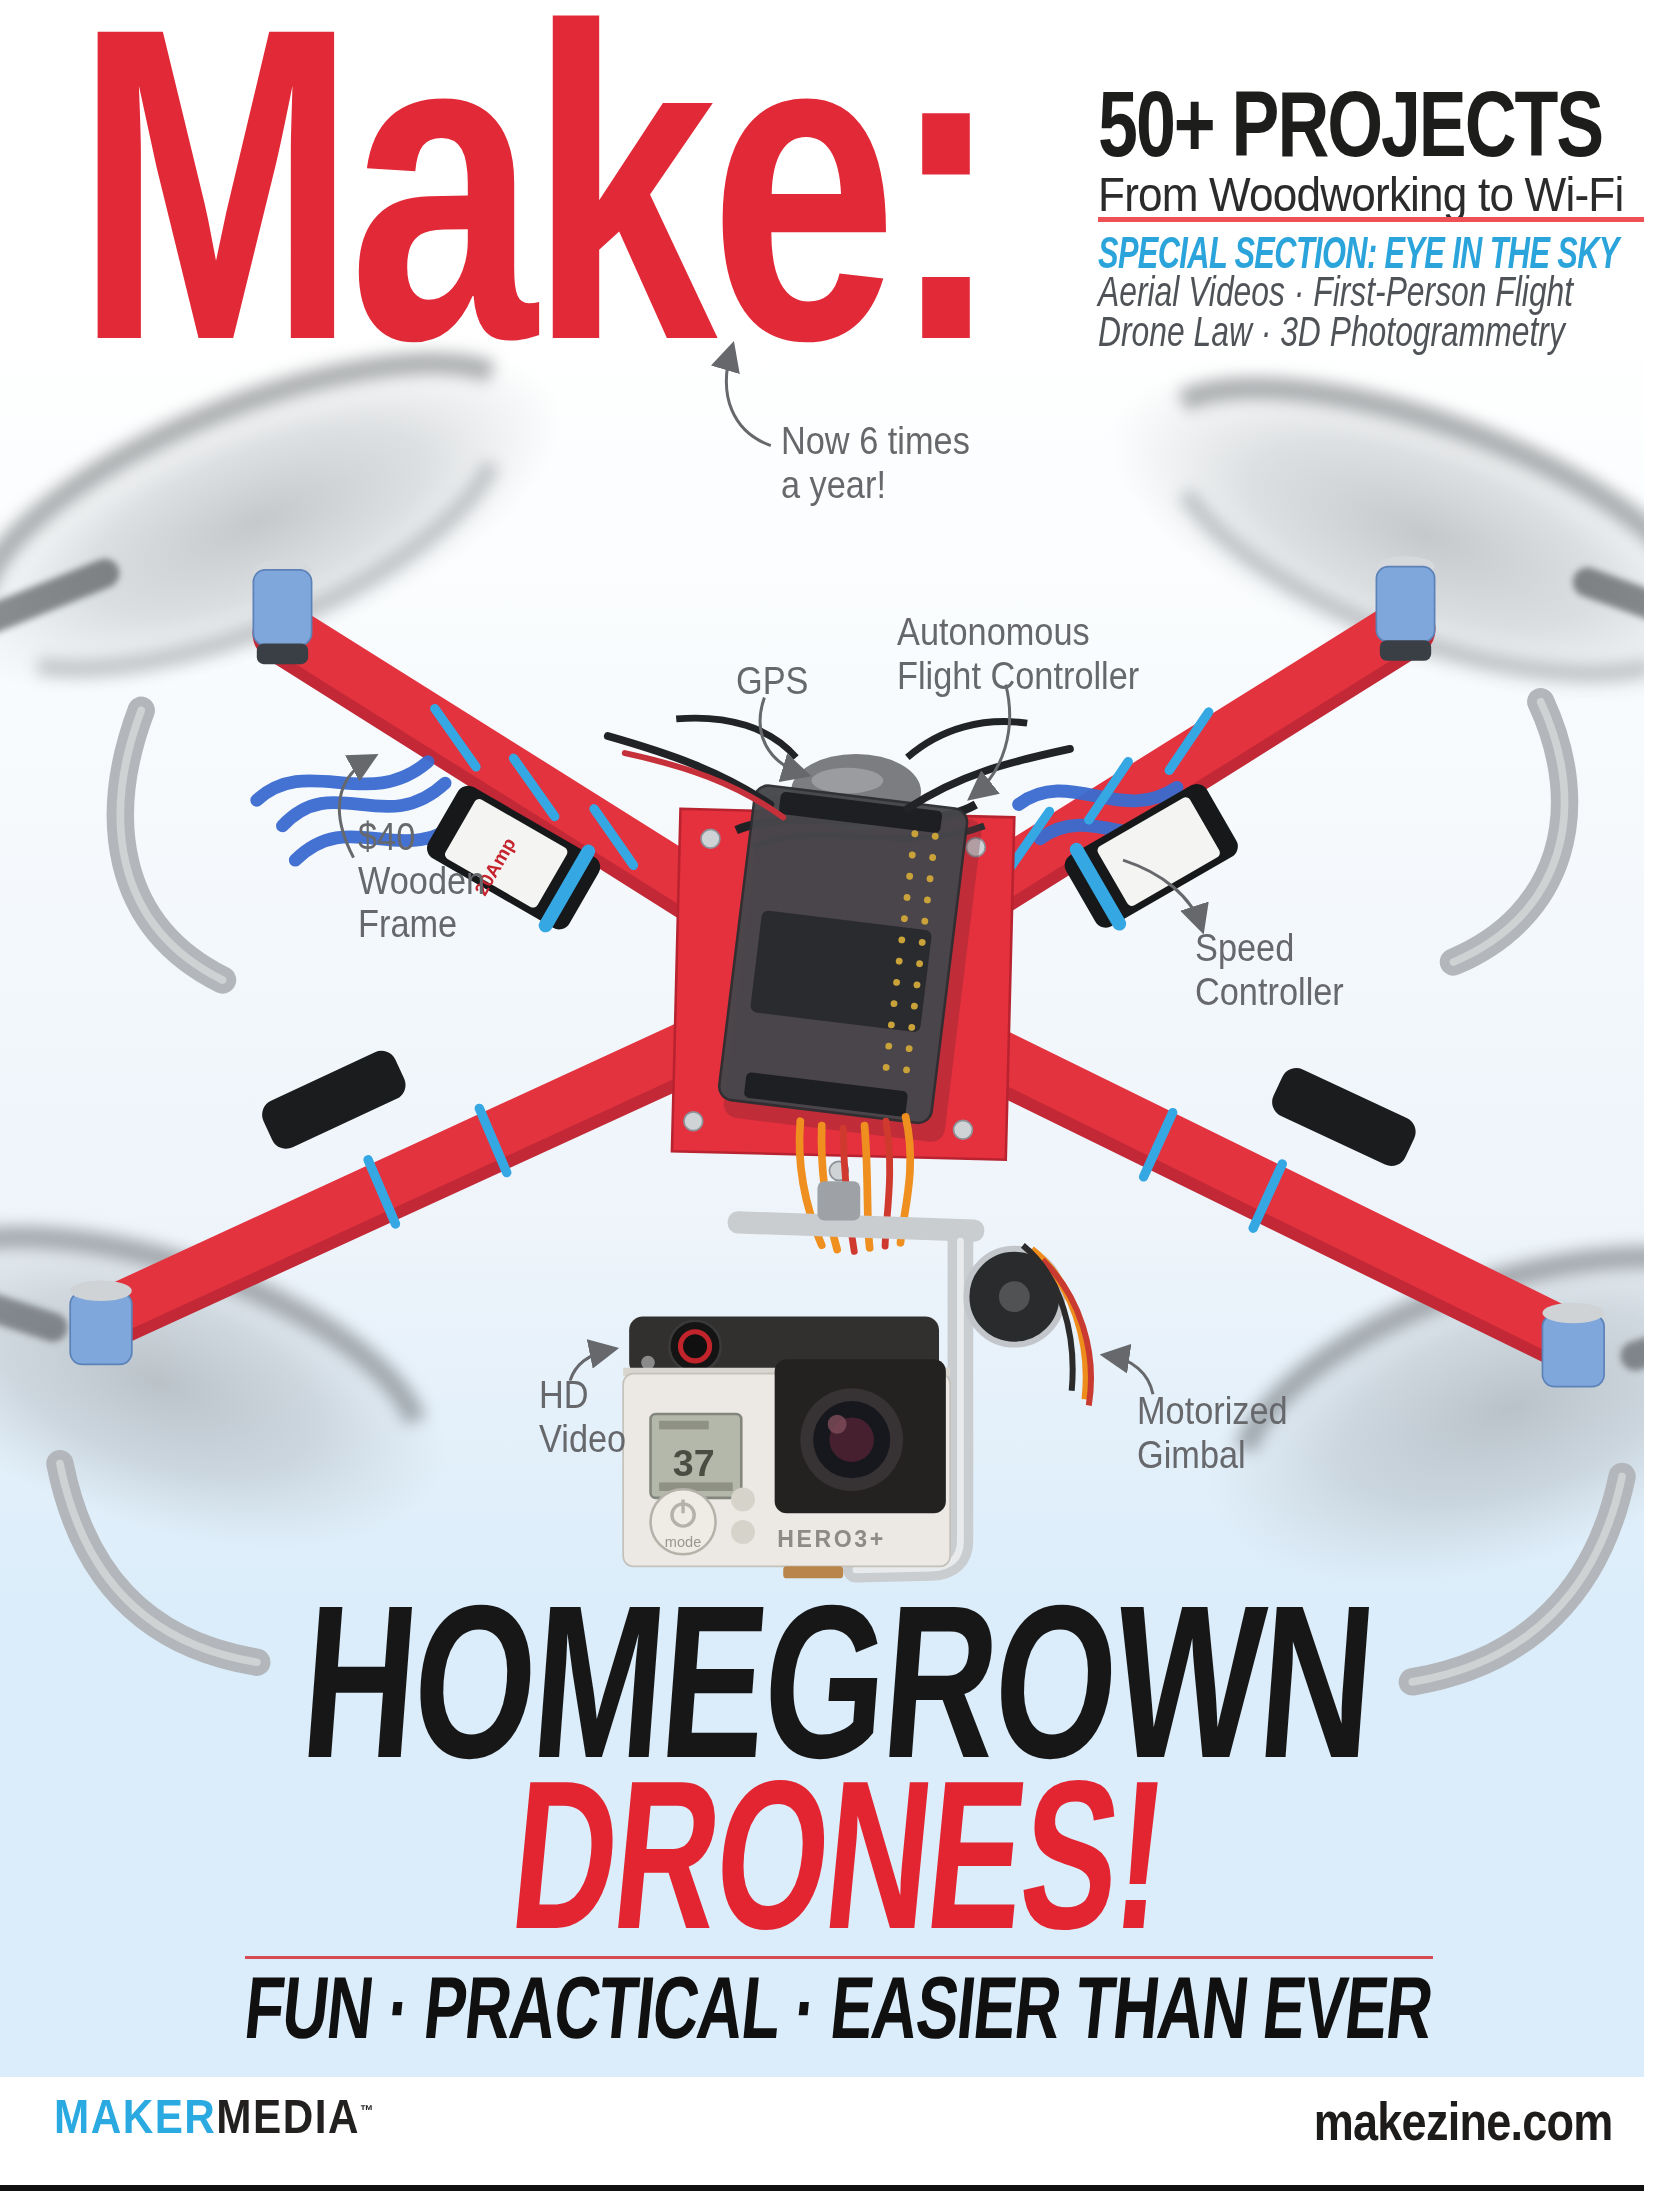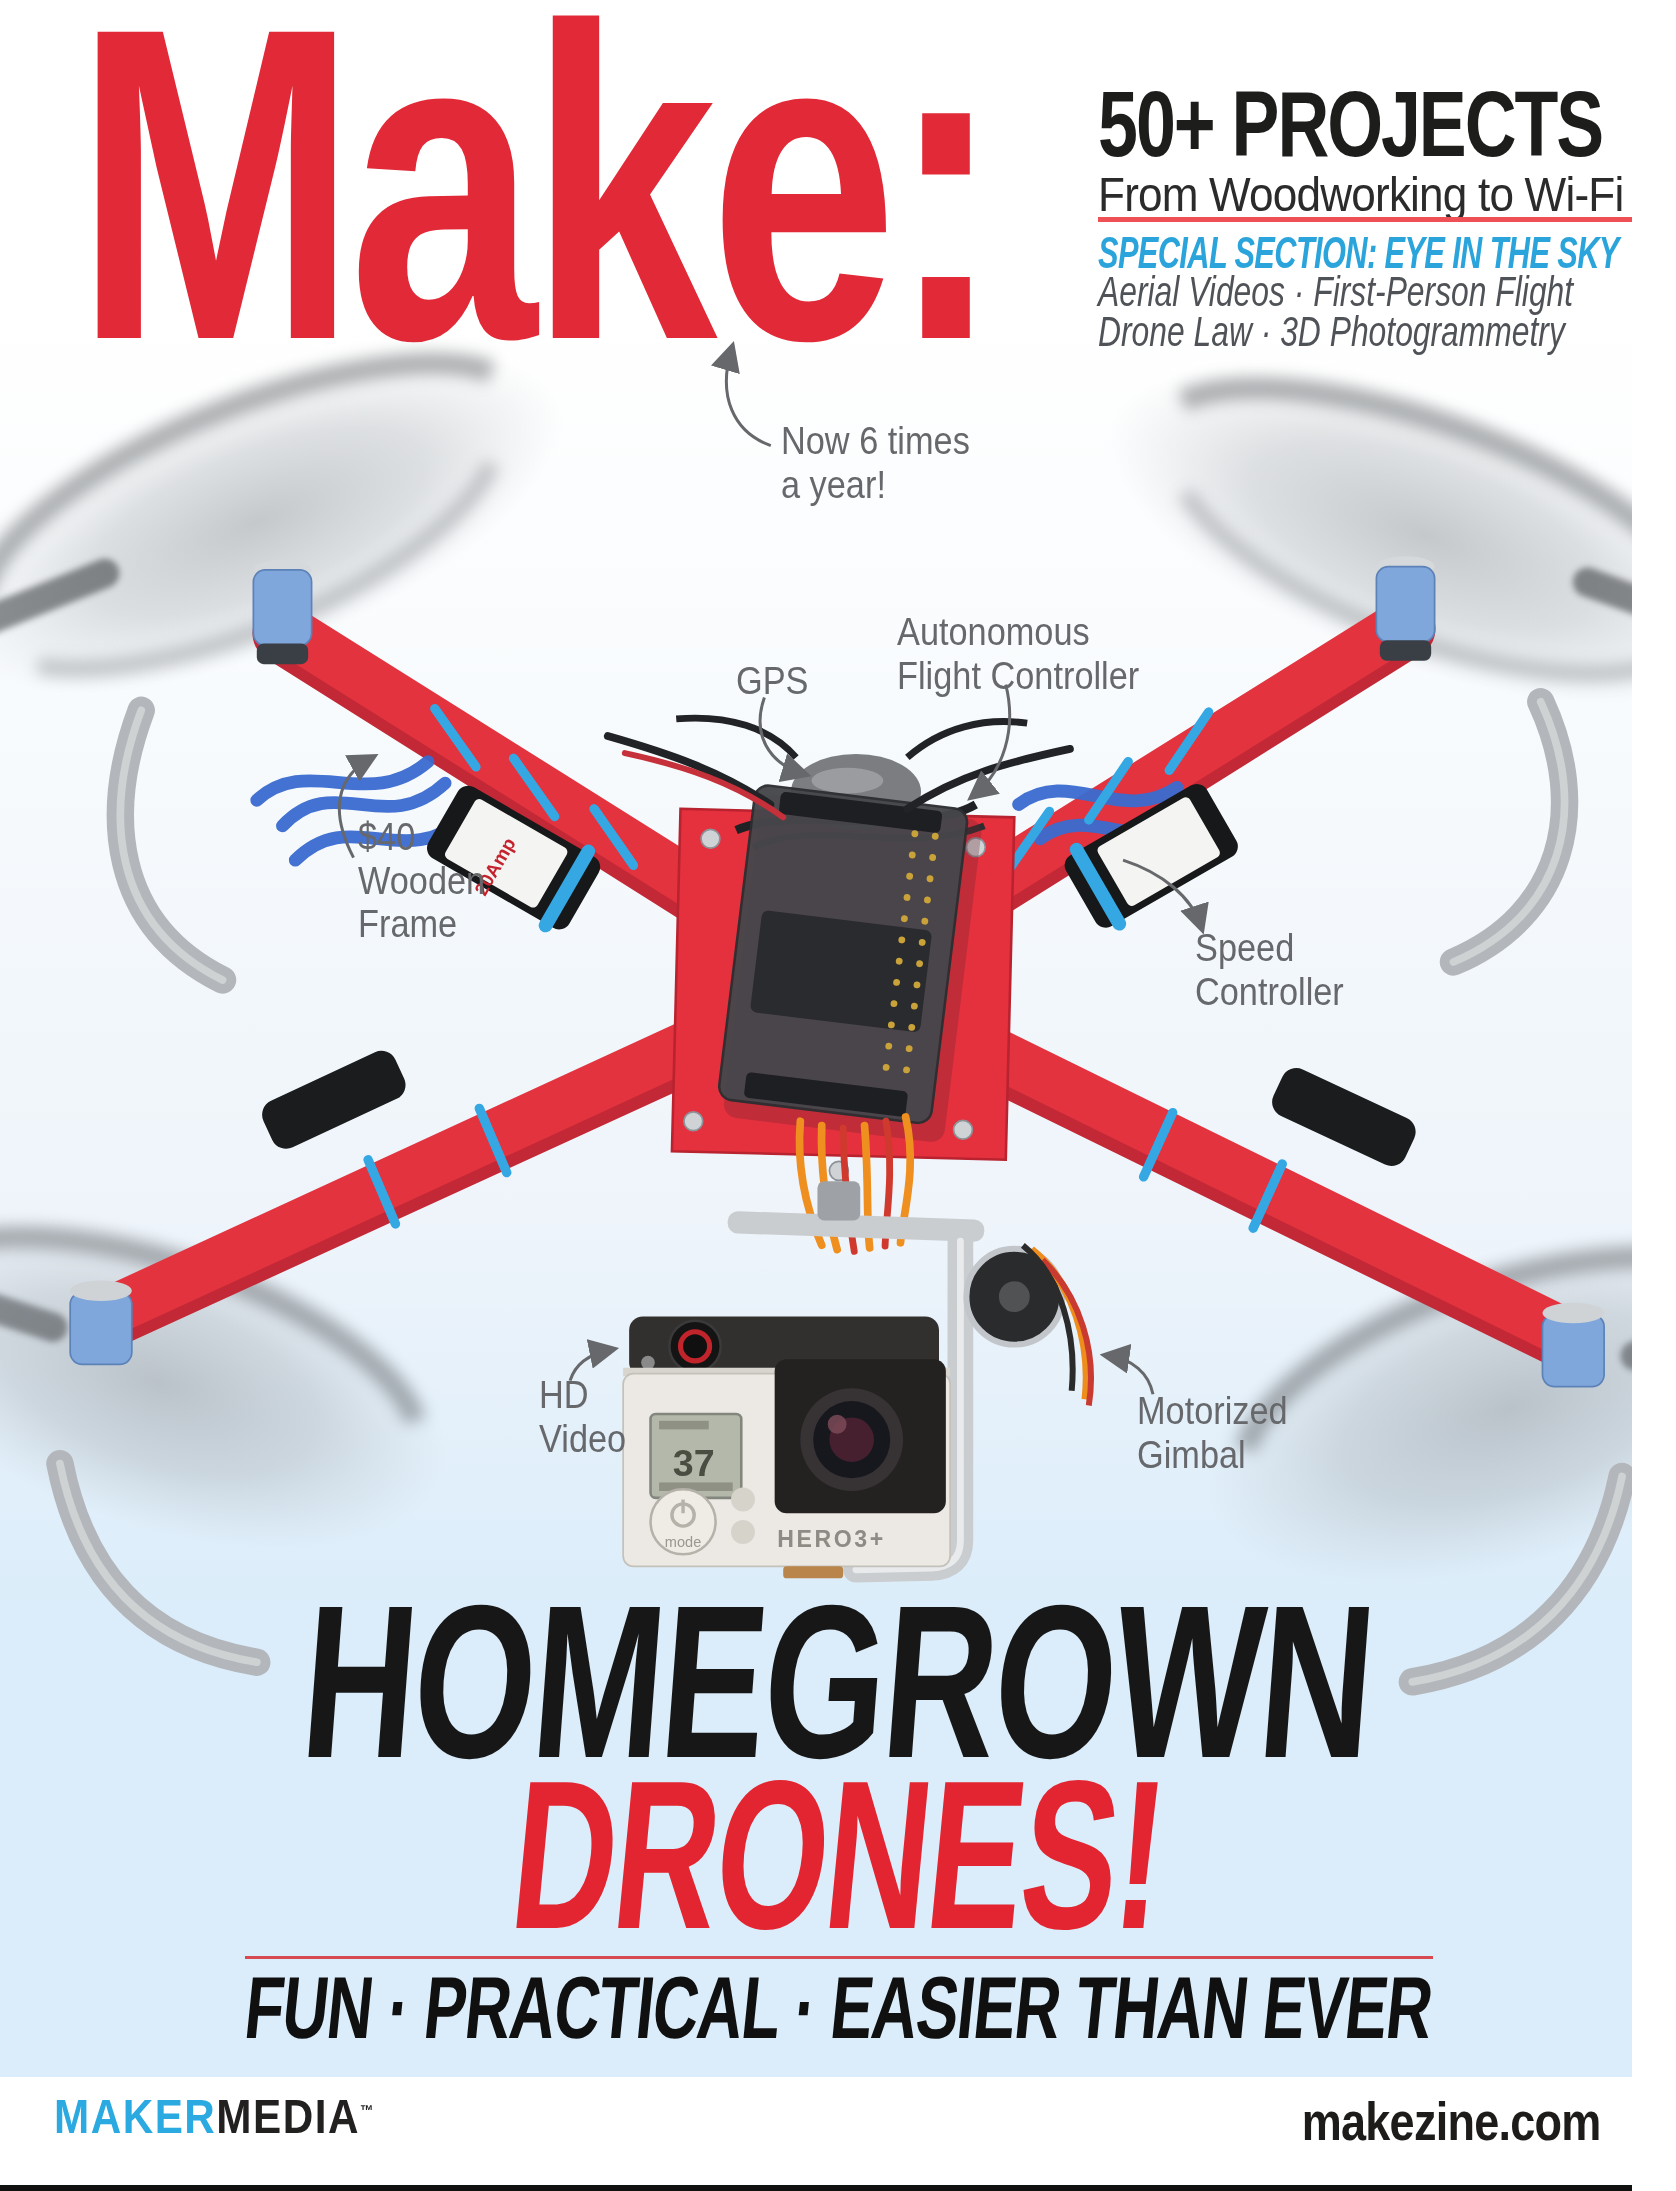--- a/index.html
+++ b/index.html
@@ -1,17 +1,17 @@
 <!DOCTYPE html>
 <html style="font-size:13.7px"><head>
 <meta charset="utf-8">
 <style>
   html,body{margin:0;padding:0;background:#fff;}
   #cover{position:relative;width:1632px;height:2192px;overflow:hidden;background:#fff;
-         font-family:"Liberation Sans", sans-serif;}
+         font-family:"Liberation Sans", sans-serif;padding-left:12px;}
   .abs{position:absolute;}
   
   #photo-bg{left:0;top:308px;width:1676px;height:1301px;
     background:linear-gradient(180deg,#ffffff 0%,#f8fbfd 30%,#eef4fa 70%,#dbedfa 100%);}
   #blue-panel{left:0;top:1608px;width:1676px;height:469px;background:#dbedfa;}
   
   #logo{left:75px;top:-39px;font-size:445px;line-height:1;font-weight:bold;color:#e22937;
         letter-spacing:-10.3px;transform:scaleX(.76);transform-origin:0 0;white-space:nowrap;}
   
   .promo{left:1098px;white-space:nowrap;transform-origin:0 0;color:#1d1d1b;}

